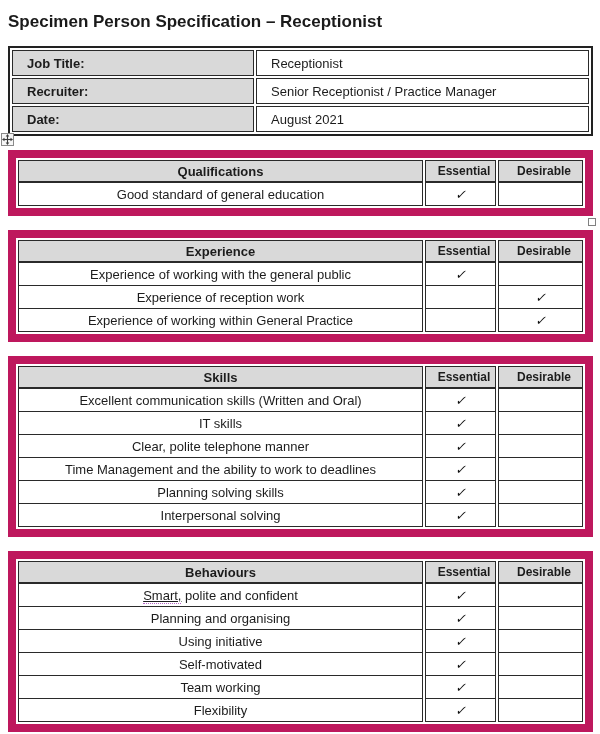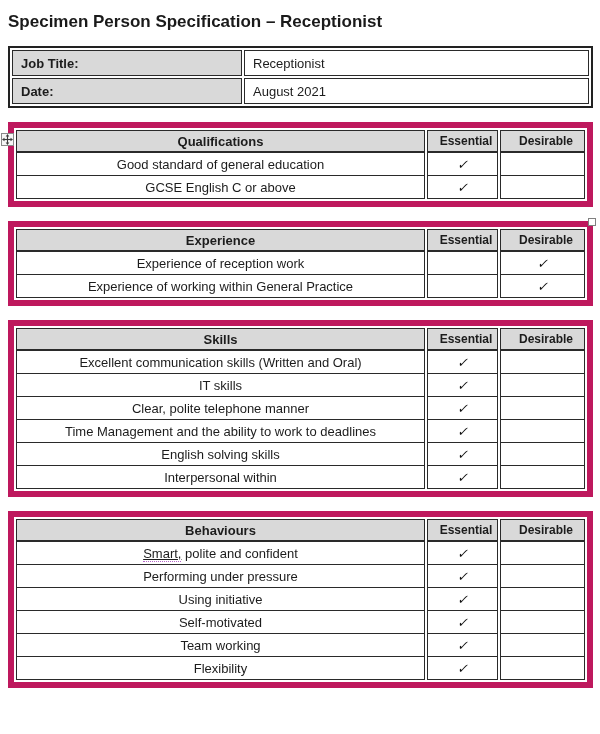--- a/index.html
+++ b/index.html
@@ -33,32 +33,32 @@
   
   .info-table {
     margin-top: 14px;
     border: 2px solid #222222;
     border-spacing: 2px;
   }
   .info-table td {
     border: 1px solid #2a2a2a;
     font-size: 13px;
     height: 22px;
-    padding: 1px 8px;
+    padding: 1px 14px;
     vertical-align: middle;
   }
   .info-table td.lbl {
     background: #d9d9d9;
     font-weight: bold;
     width: 212px;
   }
   
   .spec-table {
     margin-top: 14px;
-    border: 6px solid #be185d;
+    border: 8px solid #be185d;
     border-spacing: 2px 0;
     padding: 2px 0;
     table-layout: fixed;
   }
   .spec-table col.c-ess { width: 71px; }
   .spec-table col.c-des { width: 85px; }
   .spec-table th, .spec-table td {
     border: 1px solid #2a2a2a;
     vertical-align: middle;
     overflow: hidden;
@@ -114,20 +114,24 @@
 
 <div class="page">
 
   <div class="doc-title">Specimen Person Specification – Receptionist</div>
 
   <table class="info-table">
     <tbody id="info-body">
         <tr>
           <td class="lbl">Job Title:</td>
           <td class="val">Receptionist</td>
+        </tr>
+        <tr>
+          <td class="lbl">Recruiter:</td>
+          <td class="val">Senior Receptionist / Practice Manager</td>
         </tr>
         <tr>
           <td class="lbl">Date:</td>
           <td class="val">August 2021</td>
         </tr>
       </tbody>
   </table>
 
   <div id="sections">
   <table class="spec-table">
@@ -142,43 +146,43 @@
         <th class="col-h">Essential</th>
         <th class="col-h">Desirable</th>
       </tr>
     </thead>
     <tbody>
           <tr>
             <td class="desc-cell">Good standard of general education</td>
             <td class="check-cell"><span>✓</span></td>
             <td class="check-cell"></td>
           </tr>
-          <tr>
-            <td class="desc-cell">GCSE English C or above</td>
-            <td class="check-cell"><span>✓</span></td>
-            <td class="check-cell"></td>
-          </tr>
         </tbody>
   </table>
 
   <table class="spec-table">
     <colgroup>
       <col class="c-desc">
       <col class="c-ess">
       <col class="c-des">
     </colgroup>
     <thead>
       <tr>
         <th class="sec-title">Experience</th>
         <th class="col-h">Essential</th>
         <th class="col-h">Desirable</th>
       </tr>
     </thead>
     <tbody>
           <tr>
+            <td class="desc-cell">Experience of working with the general public</td>
+            <td class="check-cell"><span>✓</span></td>
+            <td class="check-cell"></td>
+          </tr>
+          <tr>
             <td class="desc-cell">Experience of reception work</td>
             <td class="check-cell"></td>
             <td class="check-cell"><span>✓</span></td>
           </tr>
           <tr>
             <td class="desc-cell">Experience of working within General Practice</td>
             <td class="check-cell"></td>
             <td class="check-cell"><span>✓</span></td>
           </tr>
         </tbody>
@@ -212,26 +216,26 @@
             <td class="desc-cell">Clear, polite telephone manner</td>
             <td class="check-cell"><span>✓</span></td>
             <td class="check-cell"></td>
           </tr>
           <tr>
             <td class="desc-cell">Time Management and the ability to work to deadlines</td>
             <td class="check-cell"><span>✓</span></td>
             <td class="check-cell"></td>
           </tr>
           <tr>
-            <td class="desc-cell">English solving skills</td>
-            <td class="check-cell"><span>✓</span></td>
-            <td class="check-cell"></td>
-          </tr>
-          <tr>
-            <td class="desc-cell">Interpersonal within</td>
+            <td class="desc-cell">Planning solving skills</td>
+            <td class="check-cell"><span>✓</span></td>
+            <td class="check-cell"></td>
+          </tr>
+          <tr>
+            <td class="desc-cell">Interpersonal solving</td>
             <td class="check-cell"><span>✓</span></td>
             <td class="check-cell"></td>
           </tr>
         </tbody>
   </table>
 
   <table class="spec-table">
     <colgroup>
       <col class="c-desc">
       <col class="c-ess">
@@ -244,21 +248,21 @@
         <th class="col-h">Desirable</th>
       </tr>
     </thead>
     <tbody>
           <tr>
             <td class="desc-cell"><span class="squiggle-word">Smart,</span> polite and confident</td>
             <td class="check-cell"><span>✓</span></td>
             <td class="check-cell"></td>
           </tr>
           <tr>
-            <td class="desc-cell">Performing under pressure</td>
+            <td class="desc-cell">Planning and organising</td>
             <td class="check-cell"><span>✓</span></td>
             <td class="check-cell"></td>
           </tr>
           <tr>
             <td class="desc-cell">Using initiative</td>
             <td class="check-cell"><span>✓</span></td>
             <td class="check-cell"></td>
           </tr>
           <tr>
             <td class="desc-cell">Self-motivated</td>

